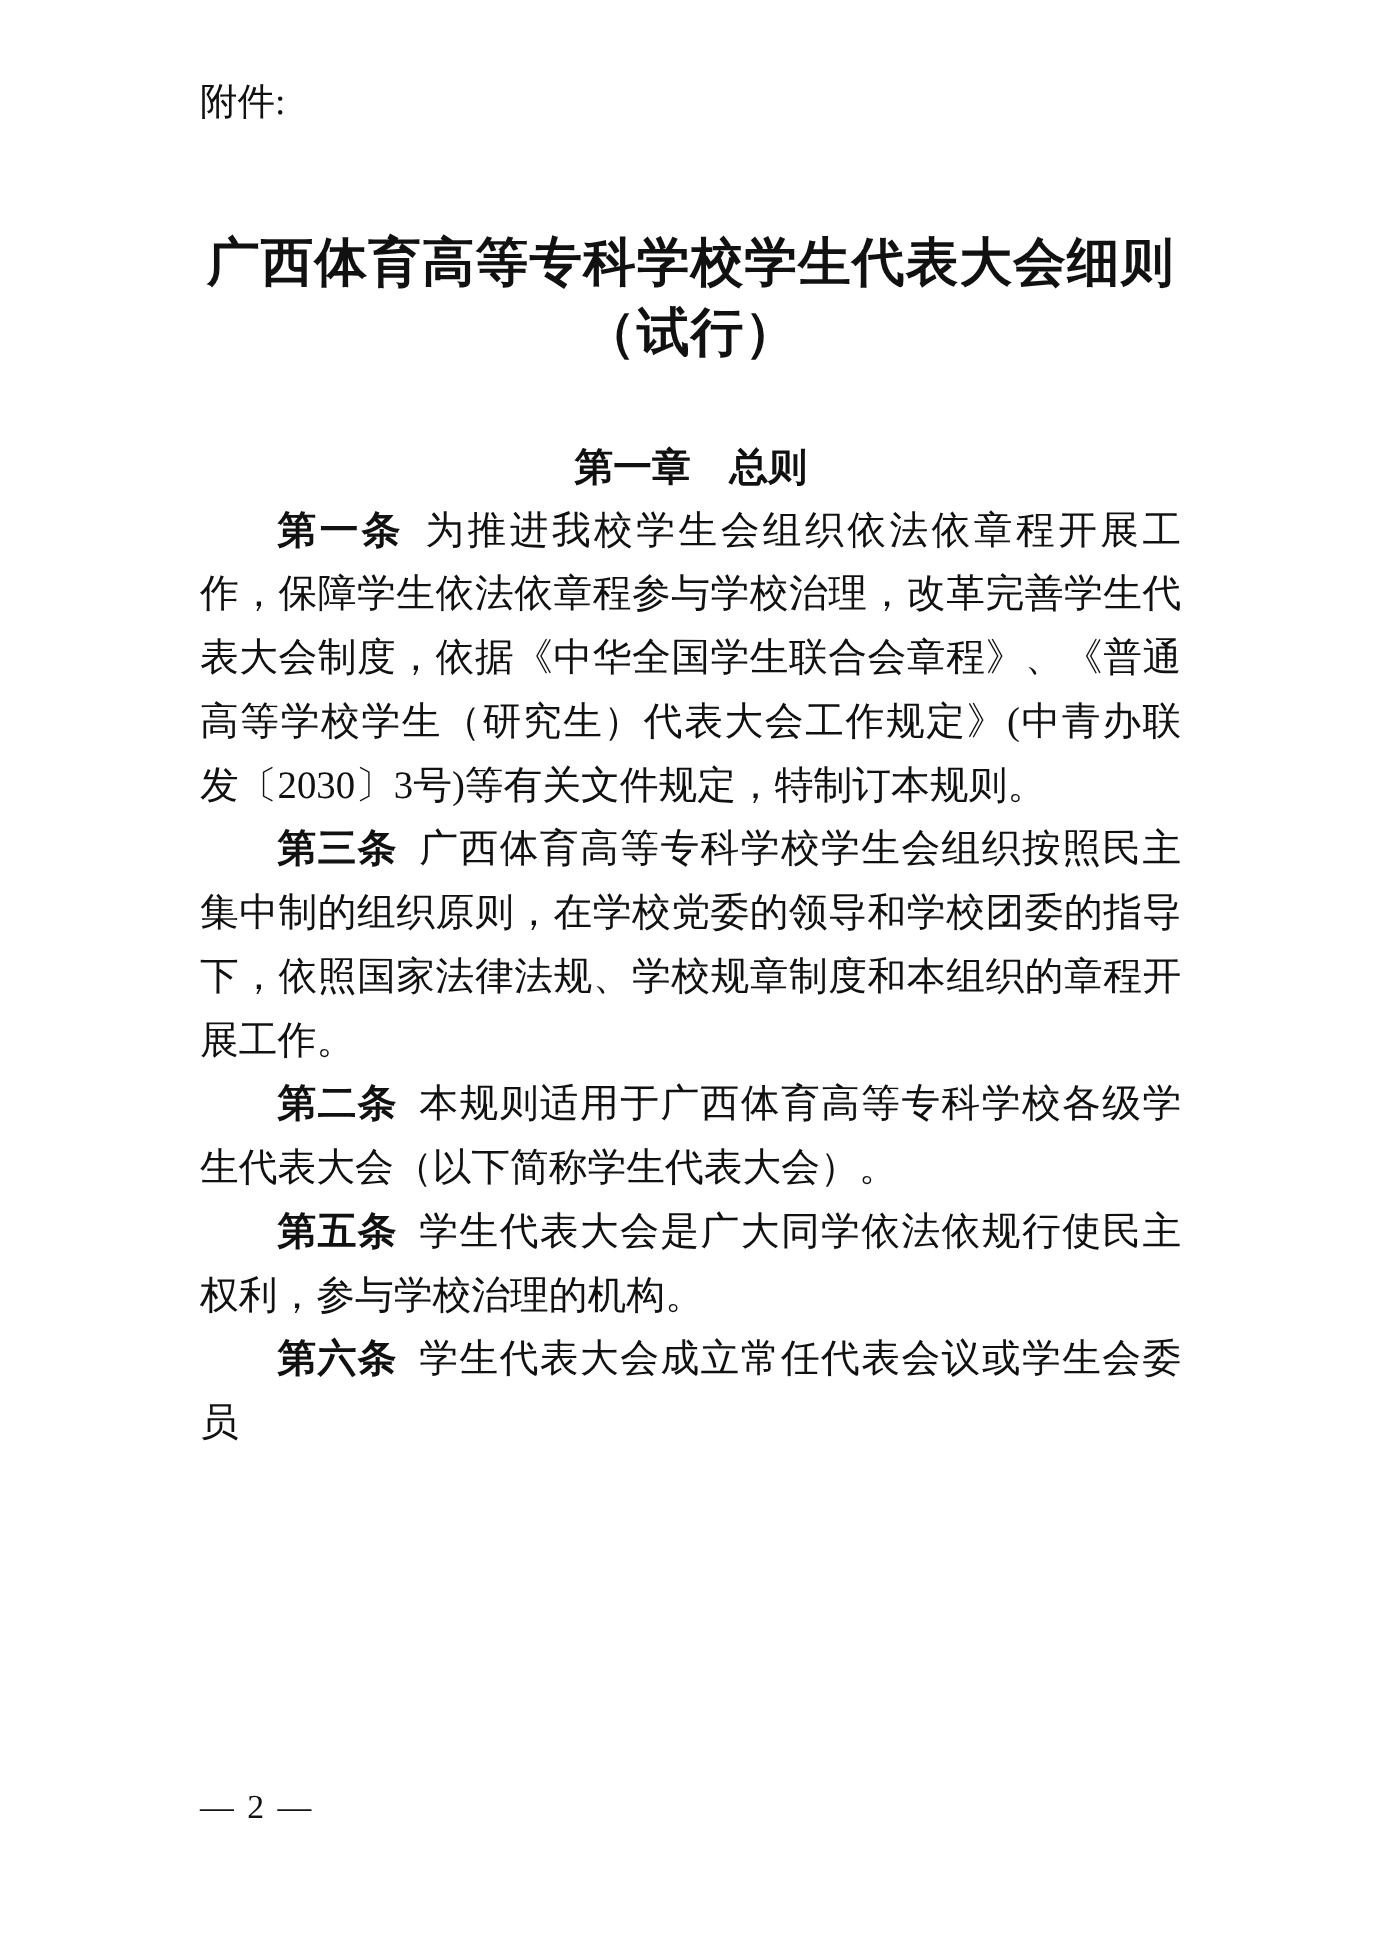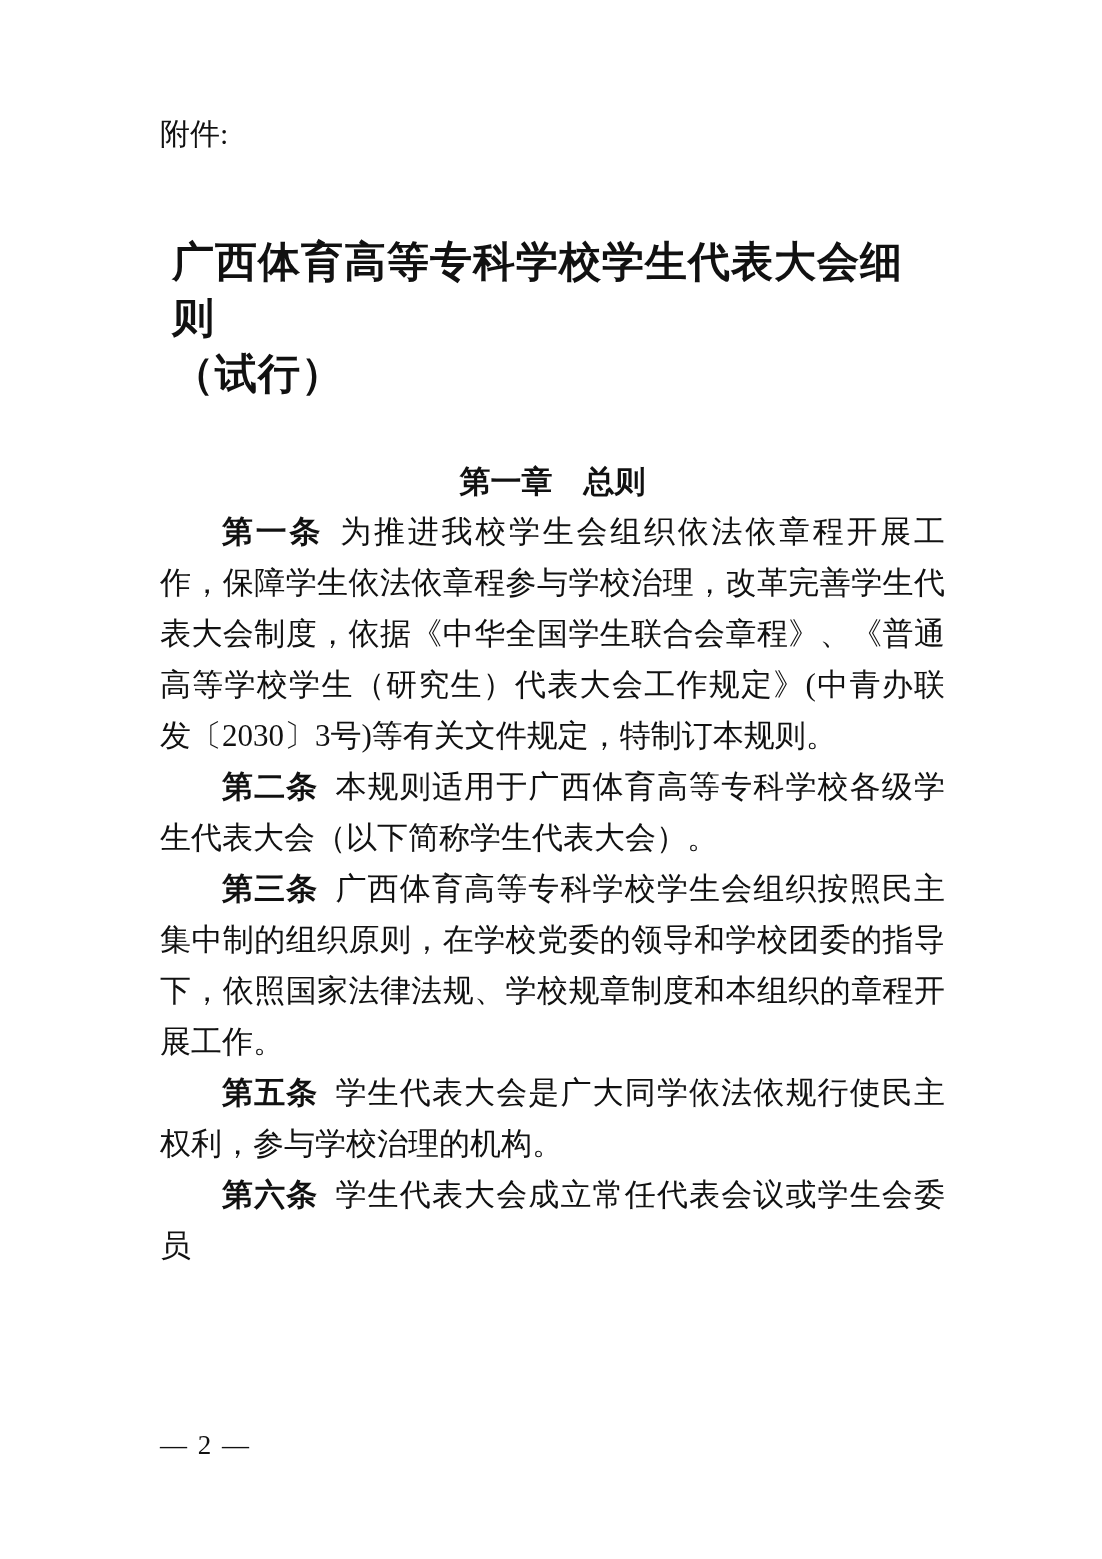--- a/index.html
+++ b/index.html
@@ -7,36 +7,36 @@
     padding: 0;
     background: #ffffff;
   }
   .page {
     position: relative;
     width: 1102px;
     height: 1559px;
     background: #ffffff;
     color: #111111;
     box-sizing: border-box;
-    padding: 116px 157px 0 160px;
+    padding: 64px 157px 0 160px;
     font-family: "Liberation Serif", serif;
     overflow: hidden;
   }
   .attachment {
     font-size: 30px;
     line-height: 1.2;
     text-align: left;
   }
   .doc-title {
-    margin: 82px 0 0 12px;
+    margin: 82px 0 0 0;
     font-family: "Liberation Sans", sans-serif;
     font-weight: bold;
     font-size: 42px;
     line-height: 56px;
-    text-align: left;
+    text-align: center;
     letter-spacing: 1px;
   }
   .chapter-heading {
     margin: 58px 0 2px 0;
     font-family: "Liberation Sans", sans-serif;
     font-weight: bold;
     font-size: 31px;
     line-height: 44px;
     text-align: center;
   }
@@ -76,25 +76,25 @@
     <div>（试行）</div>
   </h1>
 
   <h2 class="chapter-heading">第一章　总则</h2>
 
   <p class="article">
     <span class="article-label">第一条</span><span>为推进我校学生会组织依法依章程开展工作，保障学生依法依章程参与学校治理，改革完善学生代表大会制度，依据《中华全国学生联合会章程》、《普通高等学校学生（研究生）代表大会工作规定》(中青办联发〔2030〕3号)等有关文件规定，特制订本规则。</span>
   </p>
 
   <p class="article">
-    <span class="article-label">第二条</span><span>本规则适用于广西体育高等专科学校各级学生代表大会（以下简称学生代表大会）。</span>
+    <span class="article-label">第三条</span><span>广西体育高等专科学校学生会组织按照民主集中制的组织原则，在学校党委的领导和学校团委的指导下，依照国家法律法规、学校规章制度和本组织的章程开展工作。</span>
   </p>
 
   <p class="article">
-    <span class="article-label">第三条</span><span>广西体育高等专科学校学生会组织按照民主集中制的组织原则，在学校党委的领导和学校团委的指导下，依照国家法律法规、学校规章制度和本组织的章程开展工作。</span>
+    <span class="article-label">第二条</span><span>本规则适用于广西体育高等专科学校各级学生代表大会（以下简称学生代表大会）。</span>
   </p>
 
 
 
   <p class="article">
     <span class="article-label">第五条</span><span>学生代表大会是广大同学依法依规行使民主权利，参与学校治理的机构。</span>
   </p>
 
   <p class="article">
     <span class="article-label">第六条</span><span>学生代表大会成立常任代表会议或学生会委员</span>

